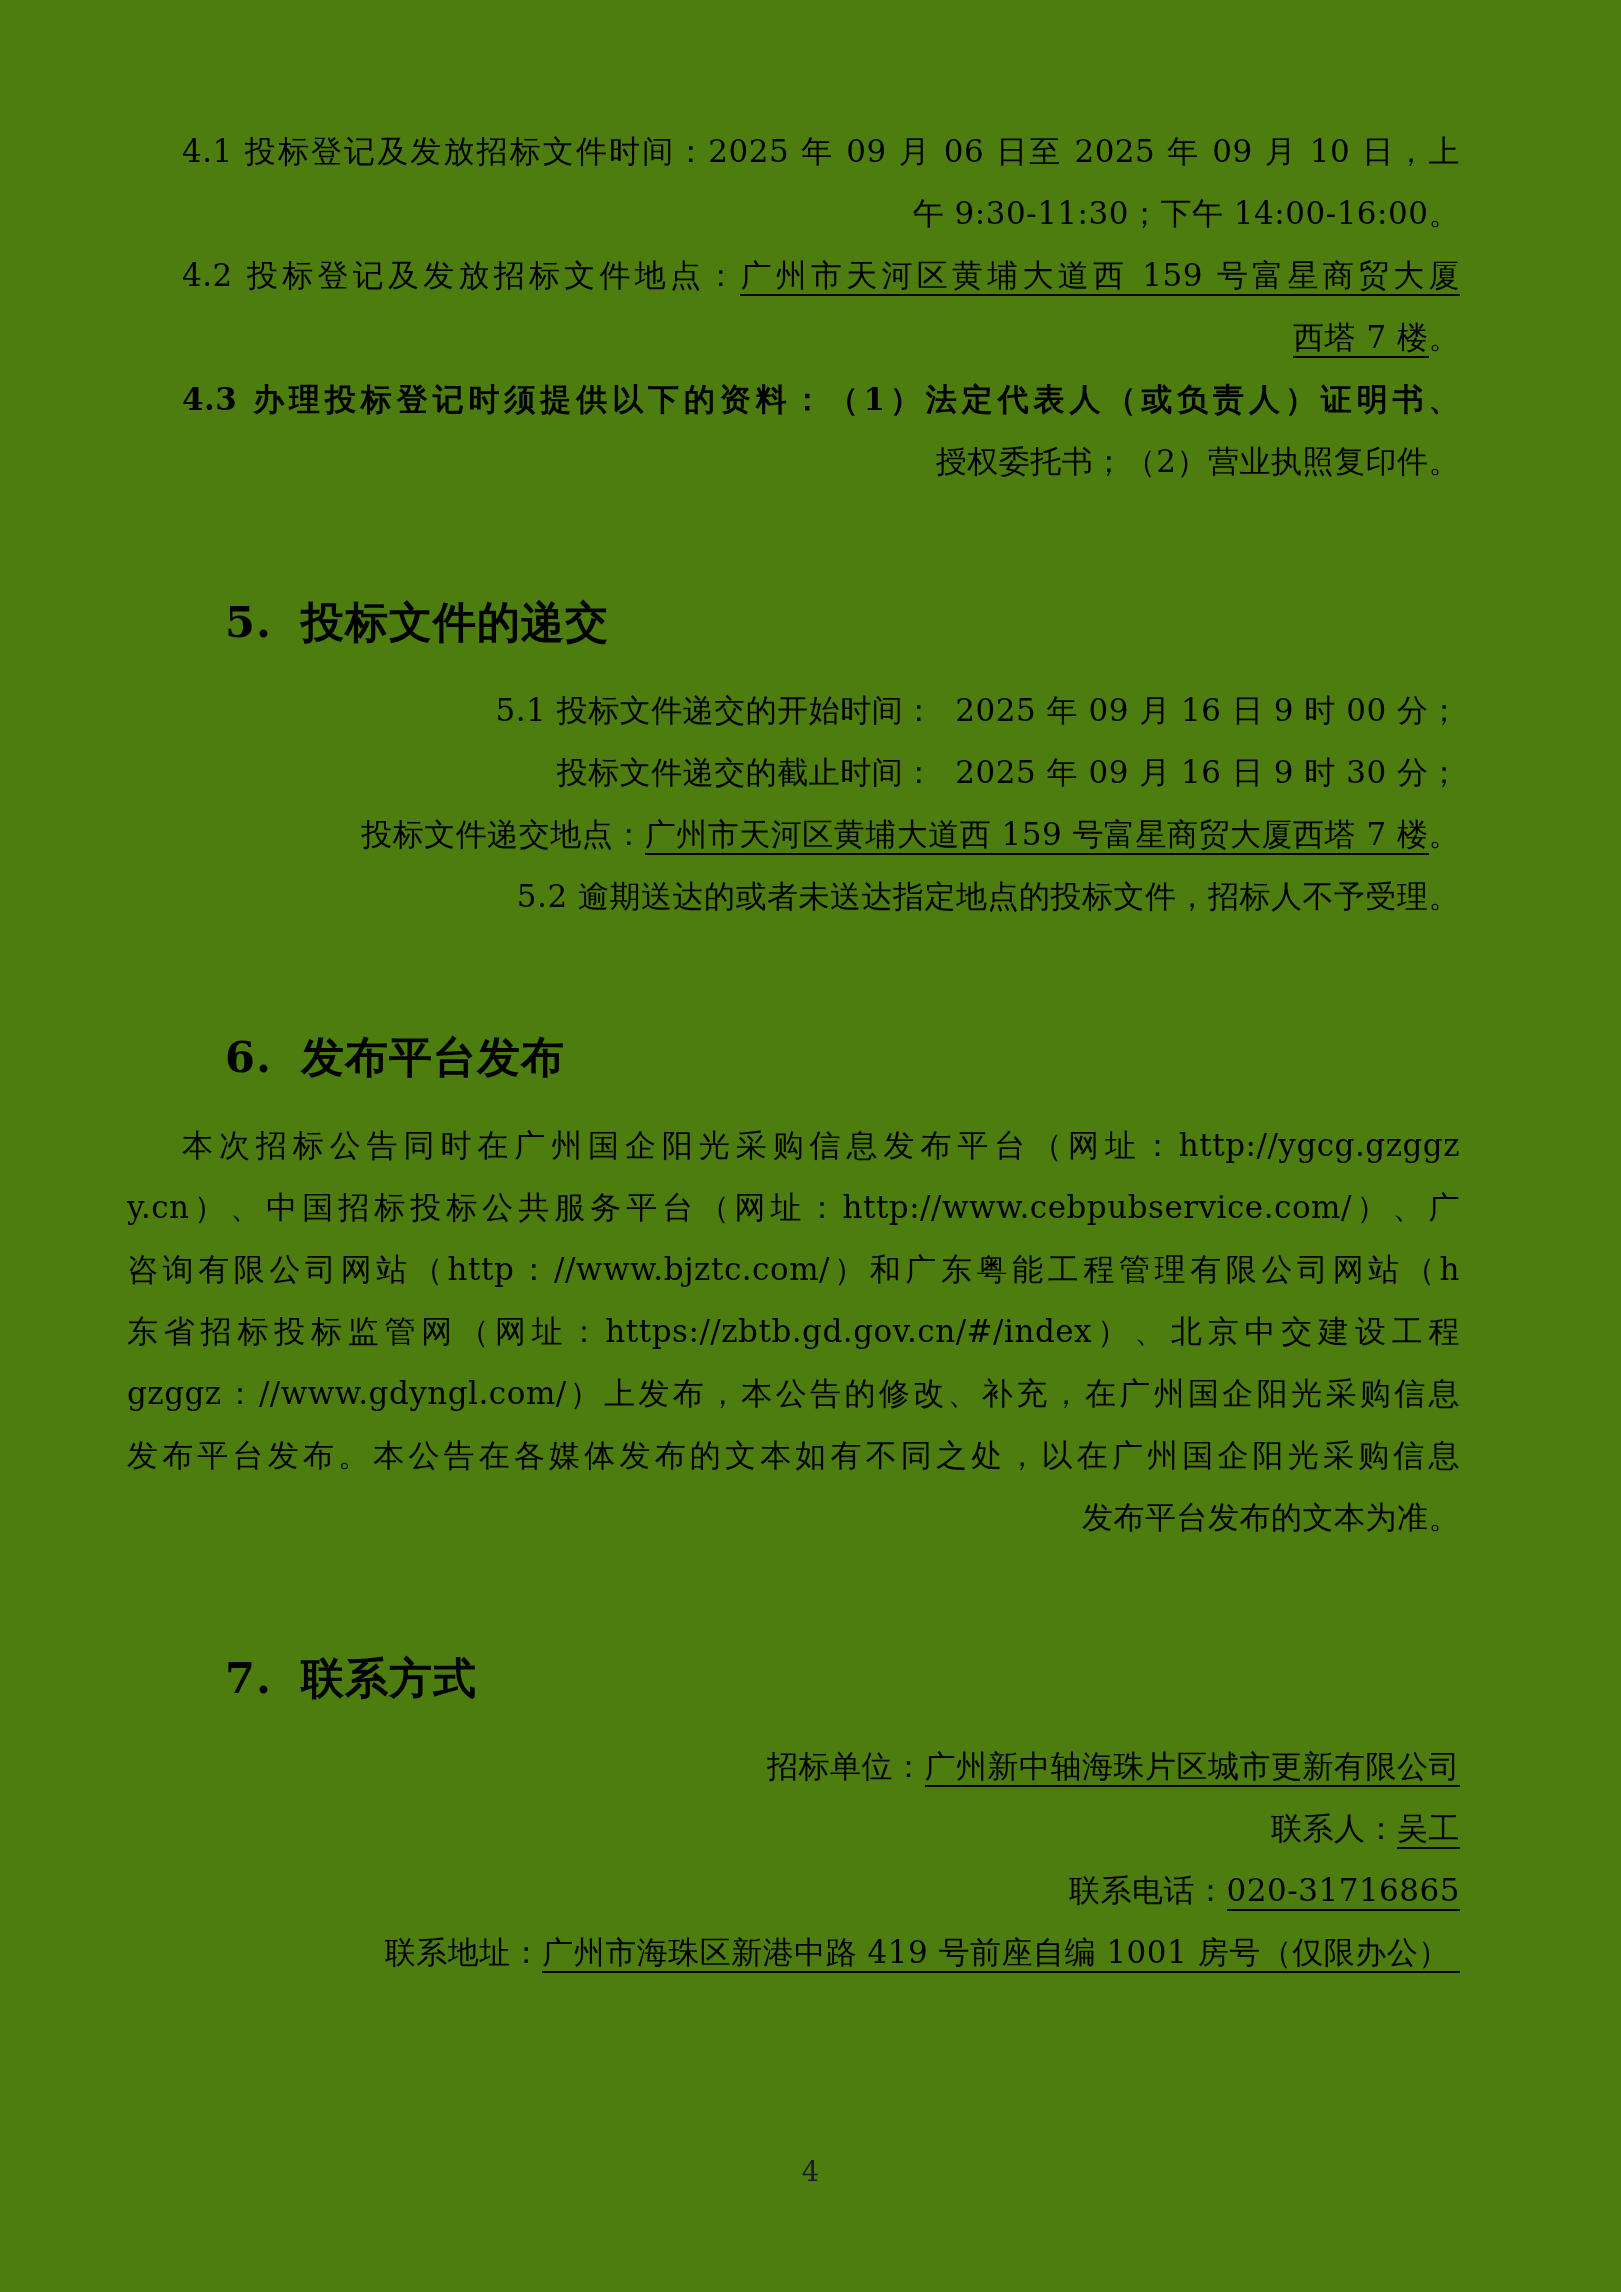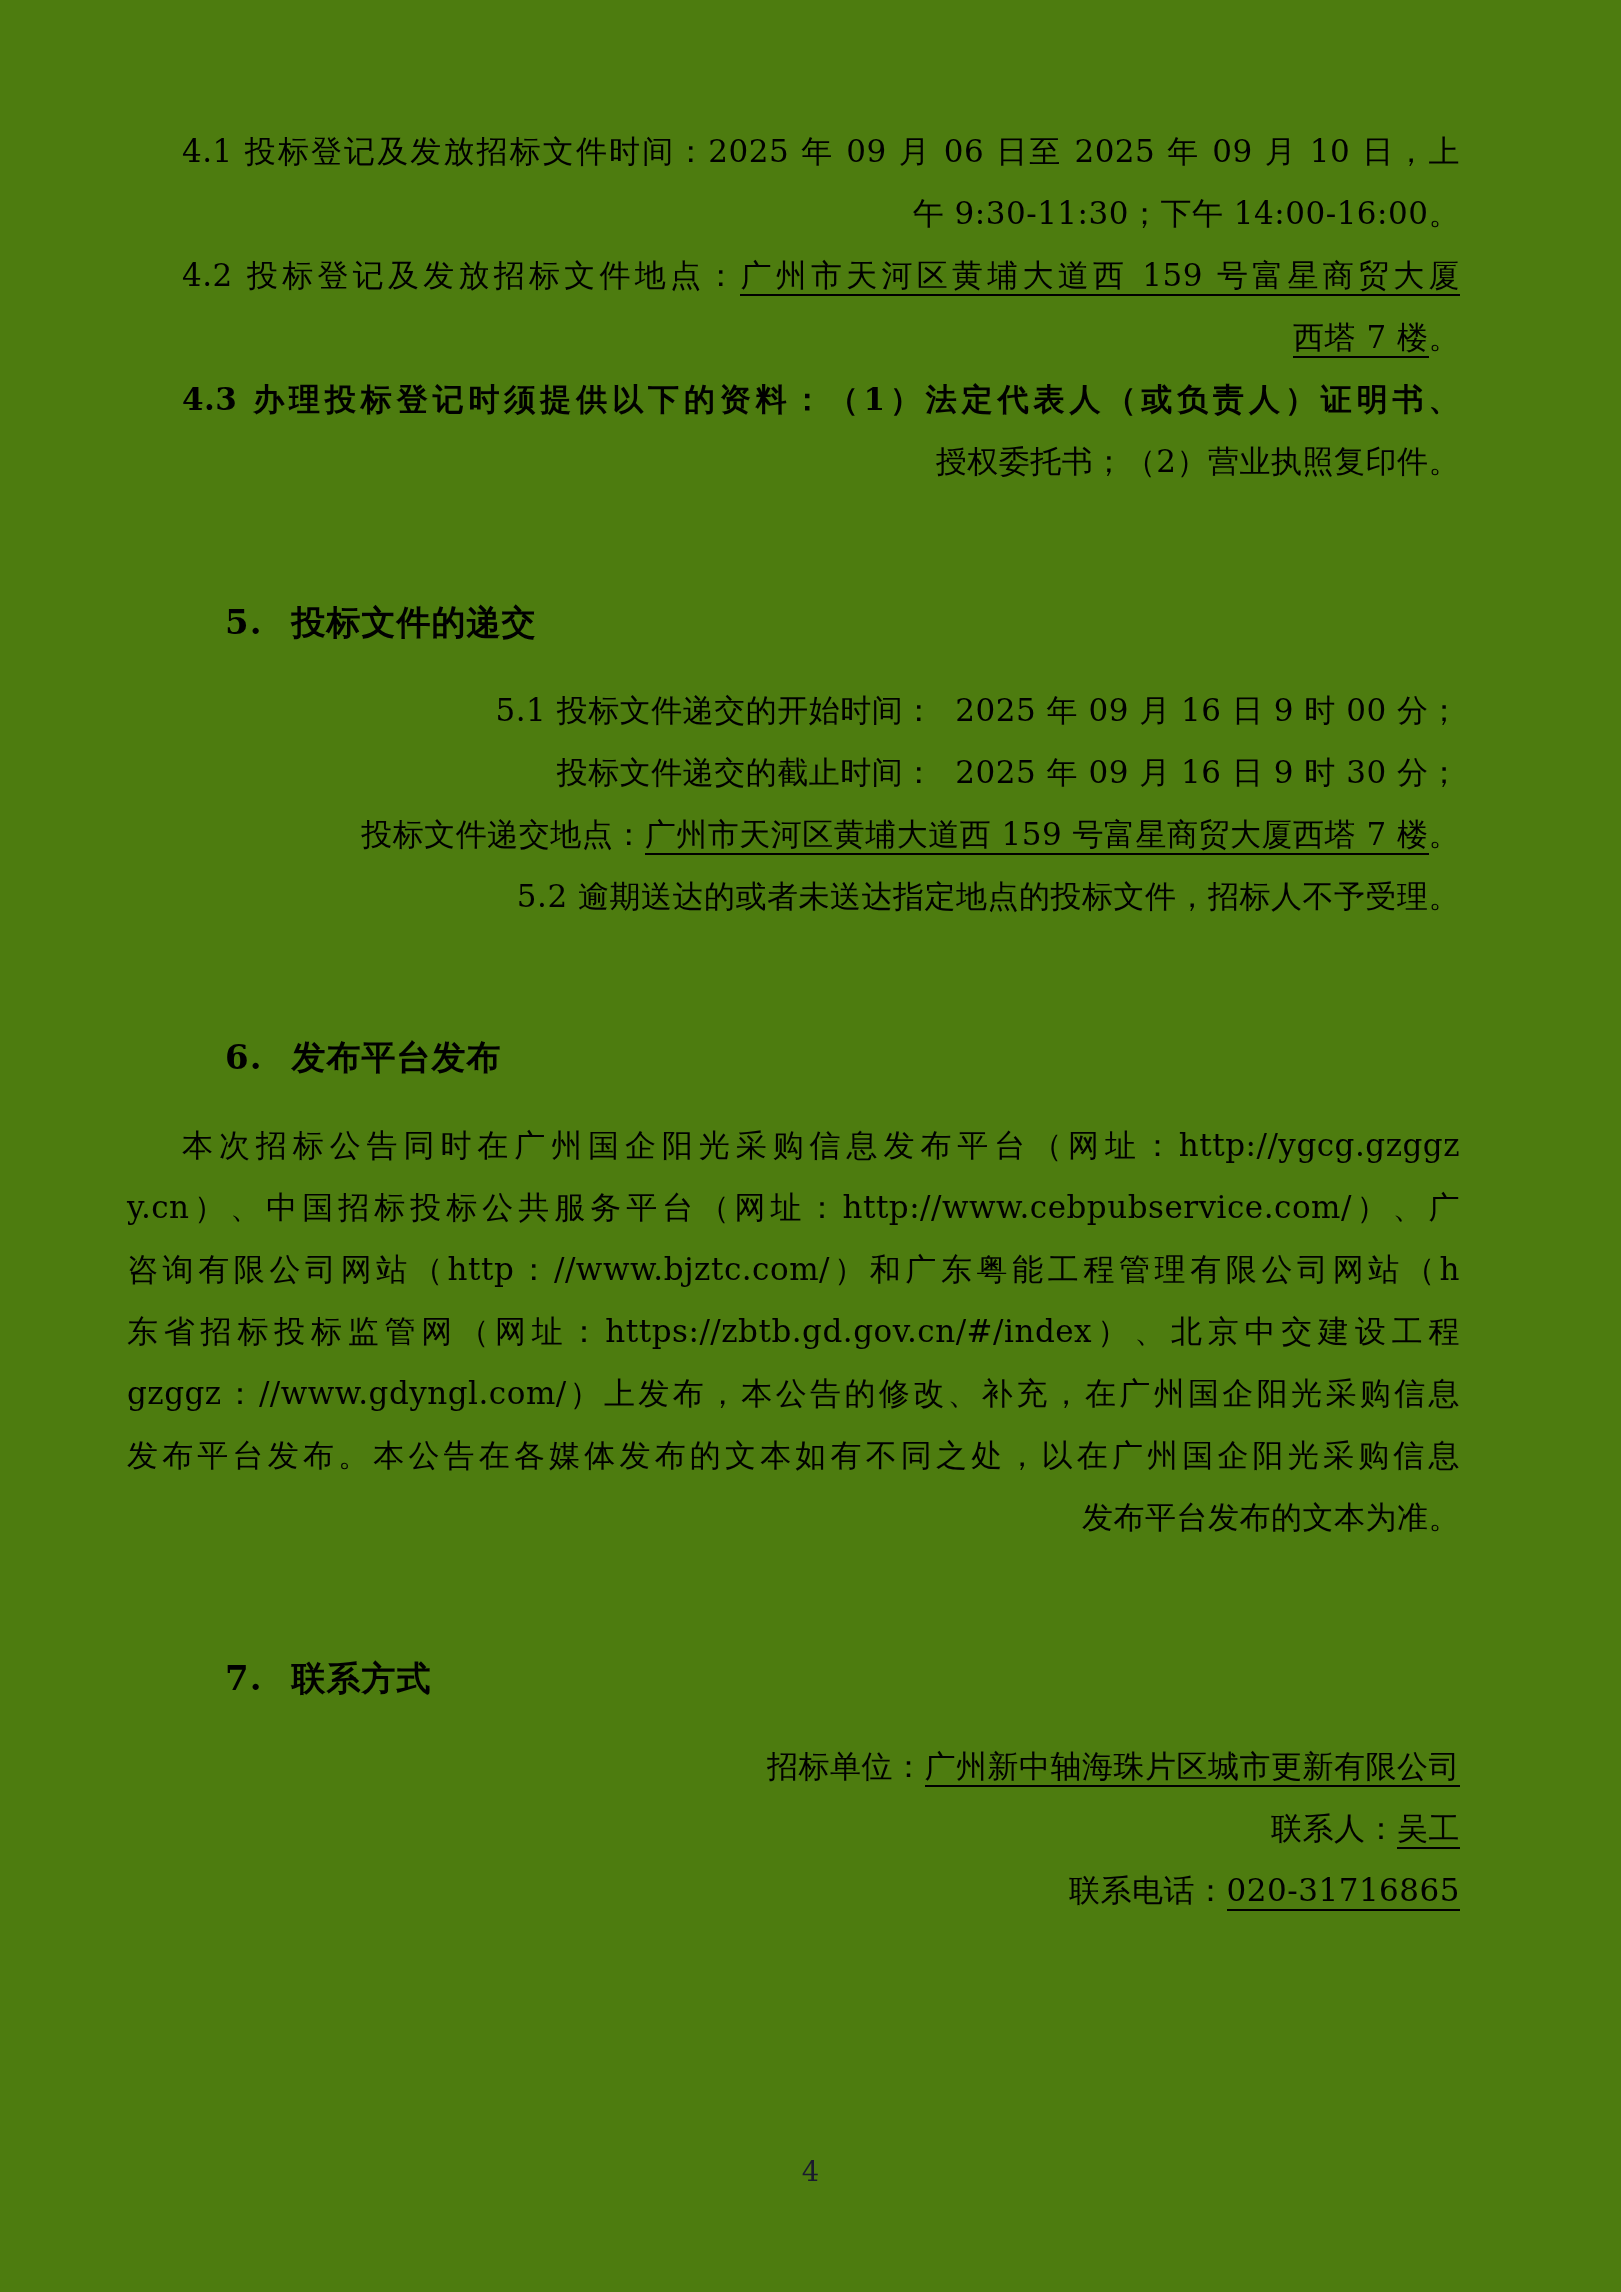--- a/index.html
+++ b/index.html
@@ -26,21 +26,21 @@
     line-height: 62px;
     white-space: pre-wrap;
     text-align: right;
     letter-spacing: 0.5px;
   }
   .line.justify {
     text-align: justify;
     text-align-last: justify;
   }
   .heading {
-    font-size: 34px;
+    font-size: 43px;
     font-weight: bold;
     line-height: 55px;
     margin: 103px 0 29px 98px;
     letter-spacing: 1px;
   }
   .heading .hnum {
     display: inline-block;
     margin-right: 29px;
   }
   .u {
@@ -88,19 +88,20 @@
         <div class="line justify"><span>东省招标投标监管网（网址：https://zbtb.gd.gov.cn/#/index）、北京中交建设工程</span></div>
         <div class="line justify"><span>gzggz：//www.gdyngl.com/）上发布，本公告的修改、补充，在广州国企阳光采购信息</span></div>
         <div class="line justify"><span>发布平台发布。本公告在各媒体发布的文本如有不同之处，以在广州国企阳光采购信息</span></div>
         <div class="line"><span>发布平台发布的文本为准。</span></div>
       </div>
       <div class="heading"><span class="hnum">7.</span><span>联系方式</span></div>
       <div>
         <div class="line" style="padding-left: 63px;"><span>招标单位：</span><span class="u">广州新中轴海珠片区城市更新有限公司</span></div>
         <div class="line" style="padding-left: 63px;"><span>联系人：</span><span class="u">吴工</span></div>
         <div class="line" style="padding-left: 63px;"><span>联系电话：</span><span class="u">020-31716865</span></div>
+        <div class="line" style="padding-left: 63px;"><span>联系地址：</span><span class="u">广州市海珠区新港中路 419 号前座自编 1001 房号（仅限办公） </span></div>
       </div>
     </div>
   <div class="footer">
     <span class="pagenum">4</span>
   </div>
 </div>
 
 
 </body></html>

